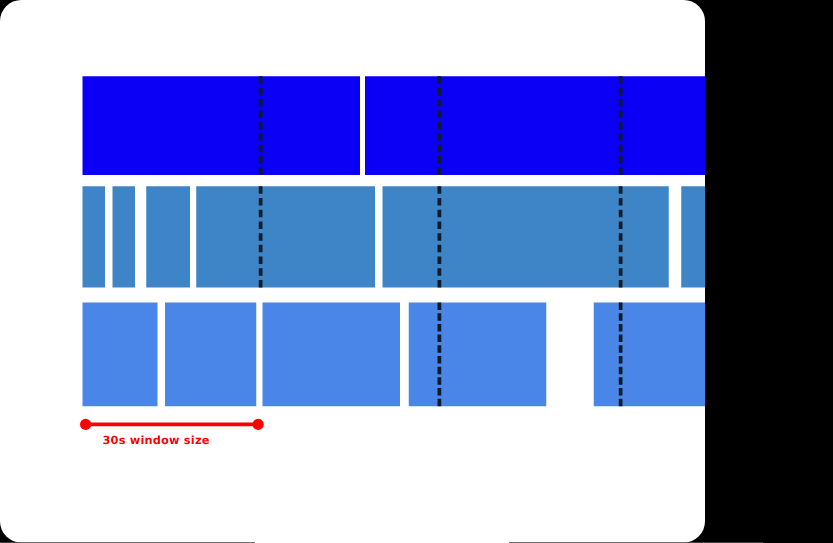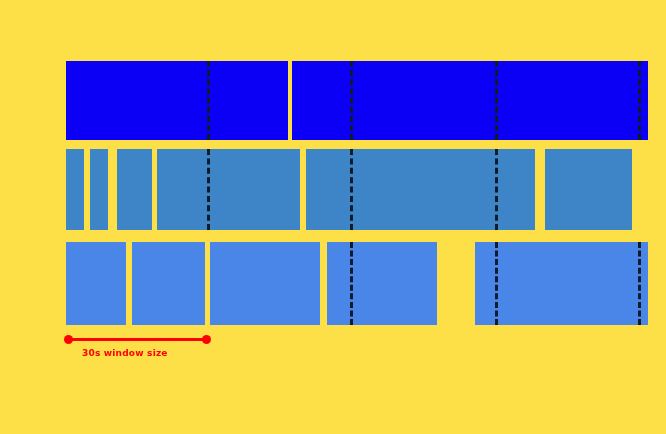--- a/index.html
+++ b/index.html
@@ -2,25 +2,26 @@
 <html><head>
 <meta charset="utf-8">
 <style>
   html, body {
     margin: 0;
     padding: 0;
     background: #000000;
   }
   #stage {
     position: relative;
-    width: 666px;
+    width: 564px;
     height: 434px;
-    background: #fde047;
+    background: #ffffff;
     overflow: hidden;
     font-family: "DejaVu Sans", sans-serif;
+    border-radius: 17px;
   }
   .seg {
     position: absolute;
     box-sizing: border-box;
   }
   .dash {
     position: absolute;
     width: 0;
     border-left: 3px dashed #0d1b2a;
   }

